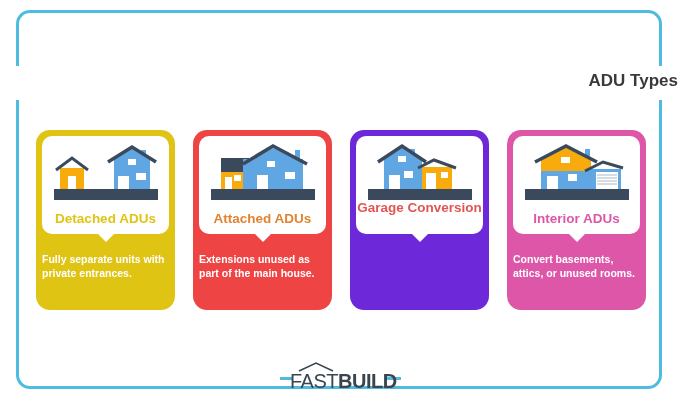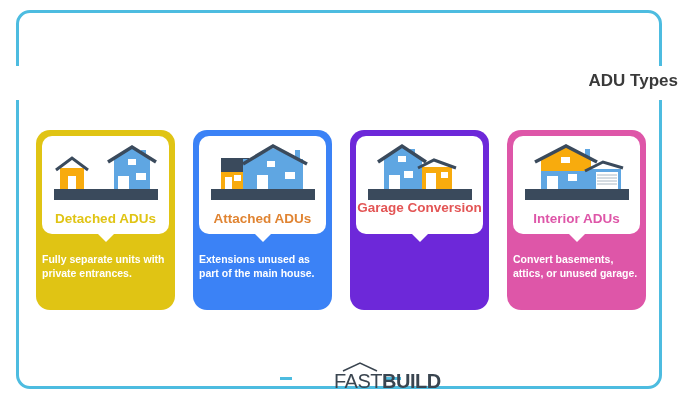--- a/index.html
+++ b/index.html
@@ -38,21 +38,21 @@
   .card .name {
     position: absolute; left: 0; right: 0; text-align: center;
     font-weight: bold; font-size: 13.5px; line-height: 16px;
   }
   .card .desc {
     position: absolute; left: 6px; right: 6px; top: 122px; 
     color: #fff; font-weight: bold; font-size: 10.5px; line-height: 14px;
   }
 
   .logo {
-    position: absolute; left: 290px; top: 362px; width: 100px; height: 30px; margin-left: 44px;
+    position: absolute; left: 290px; top: 362px; width: 100px; height: 30px;
   }
   .logo .roof { position: absolute; left: 8px; top: 0; width: 36px; height: 10px; }
   .logo .text {
     position: absolute; left: 0; top: 8px; font-size: 20px; letter-spacing: -0.5px;
     color: #3a4550; white-space: nowrap;
   }
   .logo .fast { font-weight: normal; }
   .logo .build { font-weight: bold; }
   .logo-line { position: absolute; top: 377px; height: 3px; background: #4dbce0; }
 </style>
@@ -80,21 +80,21 @@
       <polyline points="56,20 80,5 104,20" fill="none" stroke="#3a4a5c" stroke-width="3.5"></polyline>
       <rect x="76" y="17" width="8" height="6" fill="#fff"></rect>
       <rect x="66" y="34" width="11" height="13" fill="#fff"></rect>
       <rect x="84" y="31" width="10" height="7" fill="#fff"></rect>
     </svg>
     <div class="name" style="top:75px;color:#e0c414;">Detached ADUs</div>
   </div>
   <div class="desc">Fully separate units with private entrances.</div>
 </div>
 
-<div class="card" style="left:193px;background:#3b82f6;text-decoration:underline;">
+<div class="card" style="left:193px;background:#ef4444;text-decoration:underline;">
   <div class="inner">
     <svg class="icon" viewBox="0 0 108 58">
       <rect x="2" y="47" width="104" height="11" fill="#3a4a5c"></rect>
 
       <rect x="12" y="16" width="28" height="14" fill="#3a4a5c"></rect>
       <rect x="12" y="30" width="22" height="17" fill="#f8ab0d"></rect>
       <rect x="16" y="35" width="7" height="12" fill="#fff"></rect>
       <rect x="25" y="33" width="7" height="6" fill="#fff"></rect>
 
       <rect x="86" y="8" width="5" height="10" fill="#5fa6e2"></rect>
@@ -150,21 +150,21 @@
       <rect x="66" y="27" width="32" height="20" fill="#5fa6e2"></rect>
       <polyline points="62,29 80,20 100,26" fill="none" stroke="#3a4a5c" stroke-width="3"></polyline>
       <rect x="73" y="30" width="22" height="17" fill="#fff"></rect>
       <line x1="74" y1="33" x2="94" y2="33" stroke="#aab8c4" stroke-width="1"></line>
       <line x1="74" y1="36" x2="94" y2="36" stroke="#aab8c4" stroke-width="1"></line>
       <line x1="74" y1="39" x2="94" y2="39" stroke="#aab8c4" stroke-width="1"></line>
       <line x1="74" y1="42" x2="94" y2="42" stroke="#aab8c4" stroke-width="1"></line>
     </svg>
     <div class="name" style="top:75px;color:#de56a8;">Interior ADUs</div>
   </div>
-  <div class="desc">Convert basements, attics, or unused garage.</div>
+  <div class="desc">Convert basements, attics, or unused rooms.</div>
 </div>
 
 <div class="logo-line" style="left:280px;width:12px;"></div>
 <div class="logo-line" style="left:386px;width:15px;"></div>
 <div class="logo">
   <svg class="roof" viewBox="0 0 36 10">
     <polyline points="1,9 18,1 35,9" fill="none" stroke="#3a4550" stroke-width="1.5"></polyline>
   </svg>
   <div class="text"><span class="fast">FAST</span><span class="build">BUILD</span></div>
 </div>

